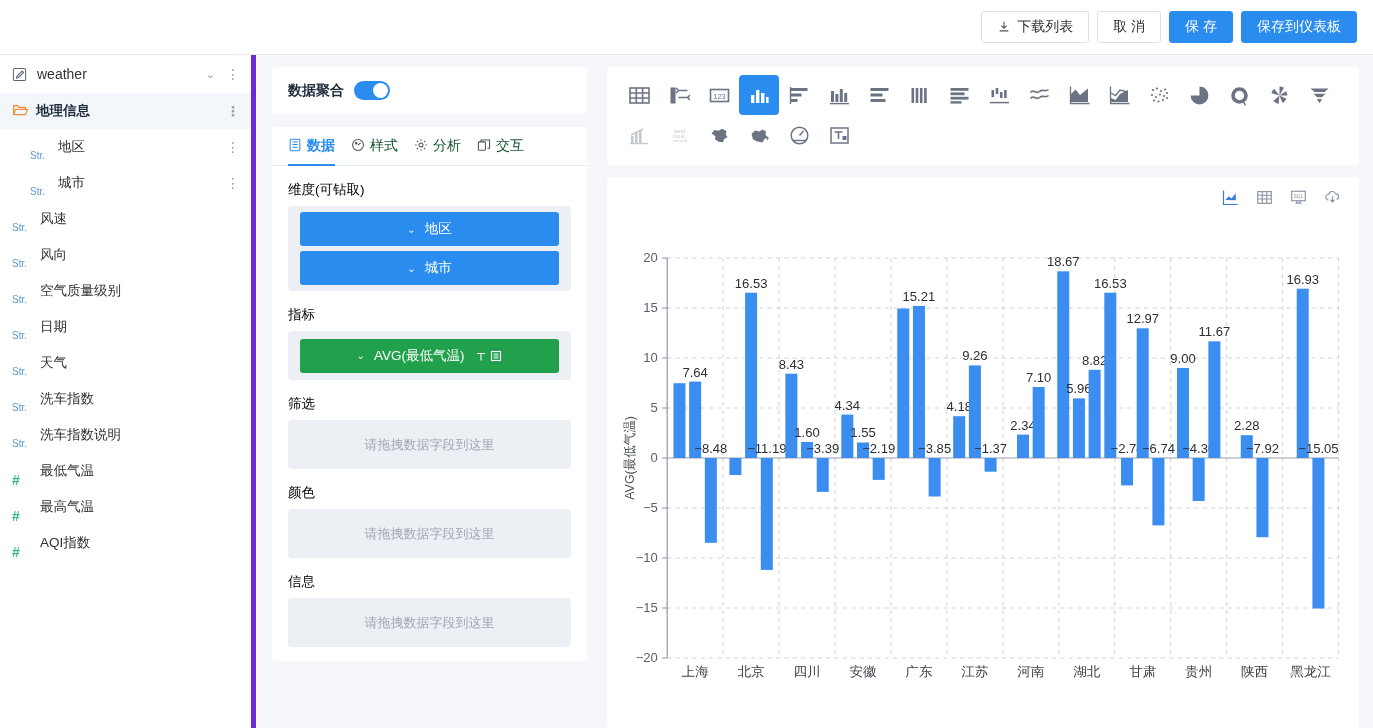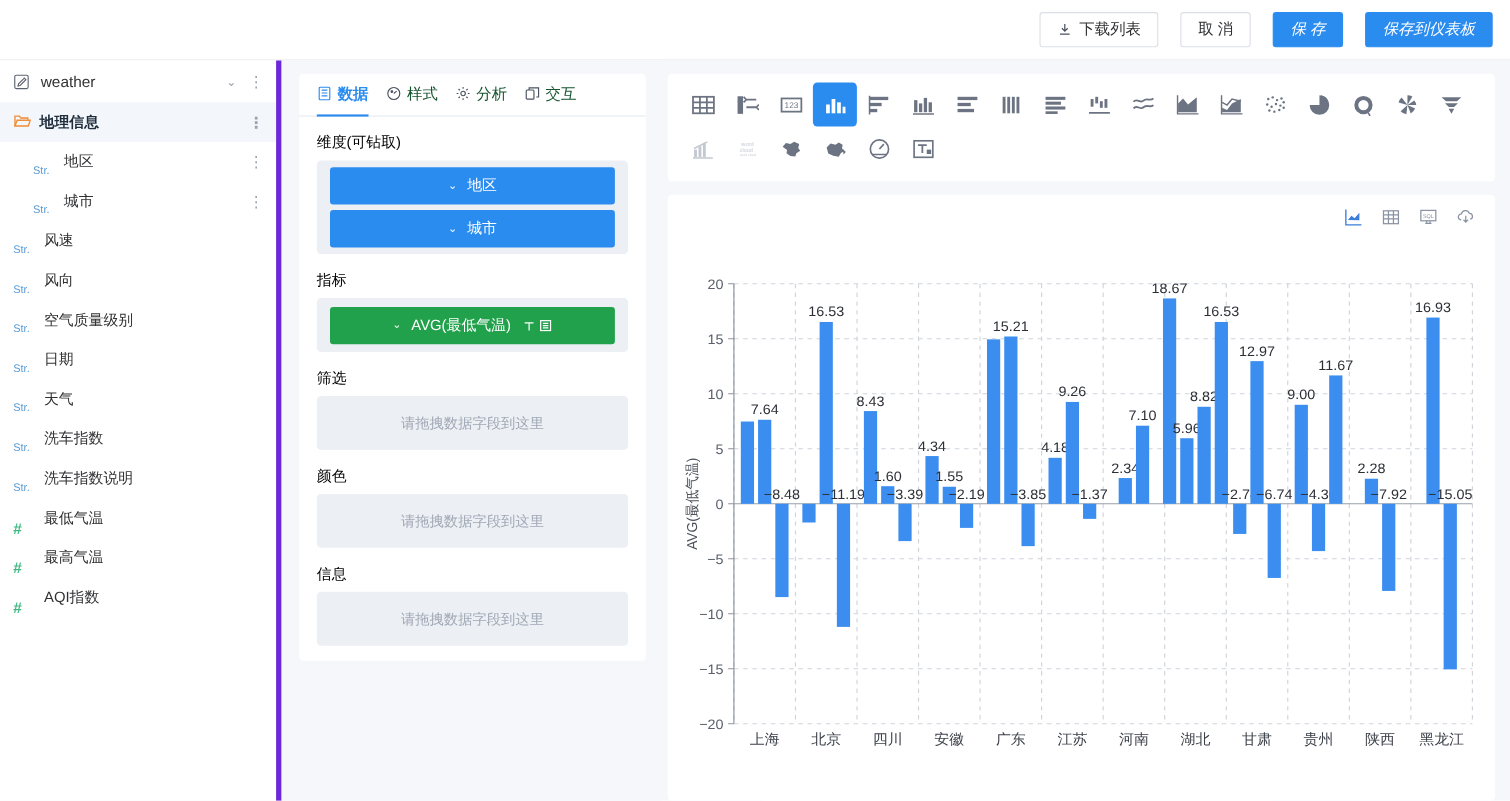--- a/index.html
+++ b/index.html
@@ -26,33 +26,32 @@
     height: 32px;
     padding: 0 15px;
     font-size: 14px;
     border-radius: 3px;
     display: inline-flex;
     align-items: center;
     justify-content: center;
     gap: 6px;
     cursor: pointer;
     white-space: nowrap;
-    margin-left: 20px;
+    margin-left: 8px;
     font-family: "Liberation Sans", sans-serif;
   }
   .btn-default {
     background: #fff;
     border: 1px solid #dcdfe6;
     color: #303133;
   }
   .btn-primary {
     background: #2b8cf0;
     border: 1px solid #2b8cf0;
     color: #fff;
-    font-style: italic;
   }
   .btn .dl-icon { width: 14px; height: 14px; display:inline-block; }
 
   
   .main {
     display: flex;
     height: 673px;
     background: #f5f7fa;
   }
 
@@ -311,20 +310,26 @@
           <span class="flabel">最高气温</span>
         </div>
         <div class="field-row">
           <span class="ftype num">#</span>
           <span class="flabel">AQI指数</span>
         </div>
       </div>
   </div>
 
   <div class="config">
+    <div class="card agg-card">
+      <span class="agg-label">数据聚合</span>
+      <span class="switch">
+          <span class="knob"></span>
+        </span>
+    </div>
 
     <div class="card tabs-card">
       <div class="tabs">
         <div class="tab active">
           <span>
             <svg viewBox="0 0 16 16" fill="none" stroke="#2b8cf0" stroke-width="1.2">
               <rect x="2.5" y="1.5" width="11" height="13" rx="1"></rect>
                 <path d="M5 4.5h6M5 7.5h6M5 10.5h6"></path>
             </svg>
           </span>

